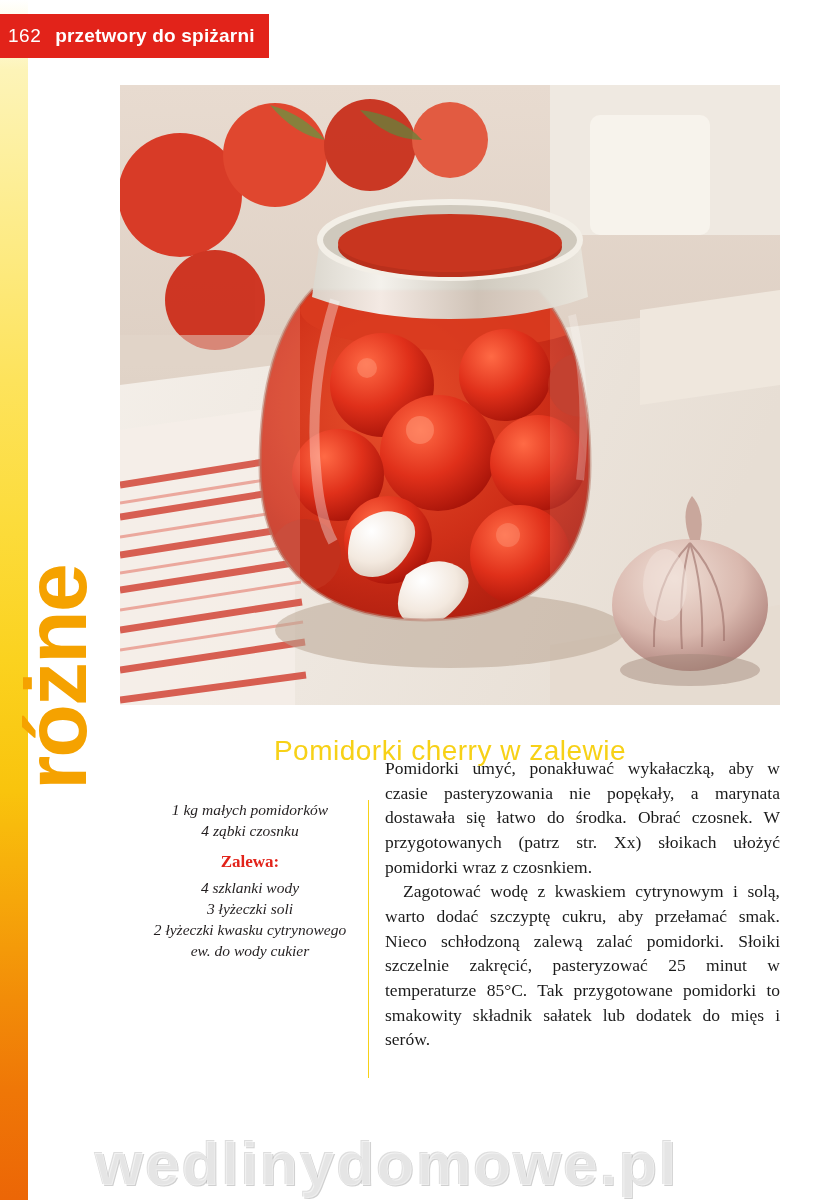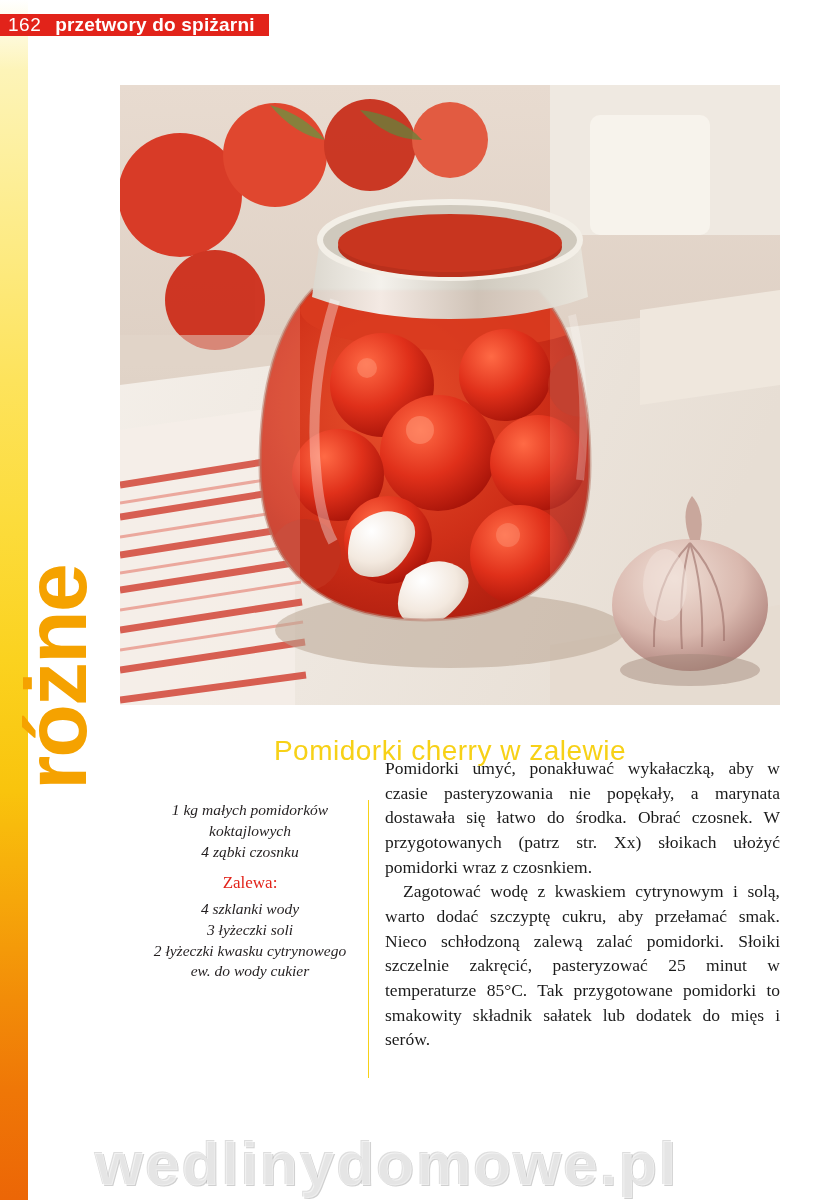--- a/index.html
+++ b/index.html
@@ -35,21 +35,21 @@
         #f28c08 1000px,
         #ef7707 1090px,
         #ec6606 1200px);
   }
 
   
   .header-bar {
     position: absolute;
     left: 0;
     top: 14px;
-    height: 22px;
+    height: 44px;
     background: #e2231a;
     padding: 0 14px 0 8px;
     display: flex;
     align-items: center;
     gap: 14px;
     color: #ffffff;
   }
   .page-number {
     font-family: "Liberation Sans", sans-serif;
     font-size: 19px;
@@ -123,21 +123,21 @@
     font-family: "Liberation Serif", serif;
     font-style: italic;
     font-size: 15.5px;
     line-height: 1.35;
     color: #231f20;
   }
   .ingredients .line { display: block; }
   .ingredients .zalewa-head {
     display: block;
     font-style: normal;
-    font-weight: normal;
+    font-weight: bold;
     color: #e2231a;
     font-size: 17px;
     margin: 9px 0 4px 0;
     font-family: "Liberation Serif", serif;
   }
 
   .divider {
     position: absolute;
     left: 368px;
     top: 800px;
@@ -334,21 +334,20 @@
       <ellipse cx="545" cy="500" rx="22" ry="36" fill="#f1e1da" opacity="0.55"></ellipse>
       <ellipse cx="570" cy="585" rx="70" ry="16" fill="#a08477" opacity="0.45"></ellipse>
     </g>
   </svg>
 </div>
 
 <div class="recipe-title">Pomidorki cherry w zalewie</div>
 
 <div class="ingredients">
   <span class="line">1 kg małych pomidorków</span>
-  <span class="line">koktajlowych</span>
   <span class="line">4 ząbki czosnku</span>
   <span class="zalewa-head">Zalewa:</span>
   <span class="line">4 szklanki wody</span>
   <span class="line">3 łyżeczki soli</span>
   <span class="line">2 łyżeczki kwasku cytrynowego</span>
   <span class="line">ew. do wody cukier</span>
 </div>
 
 <div class="divider"></div>
 

